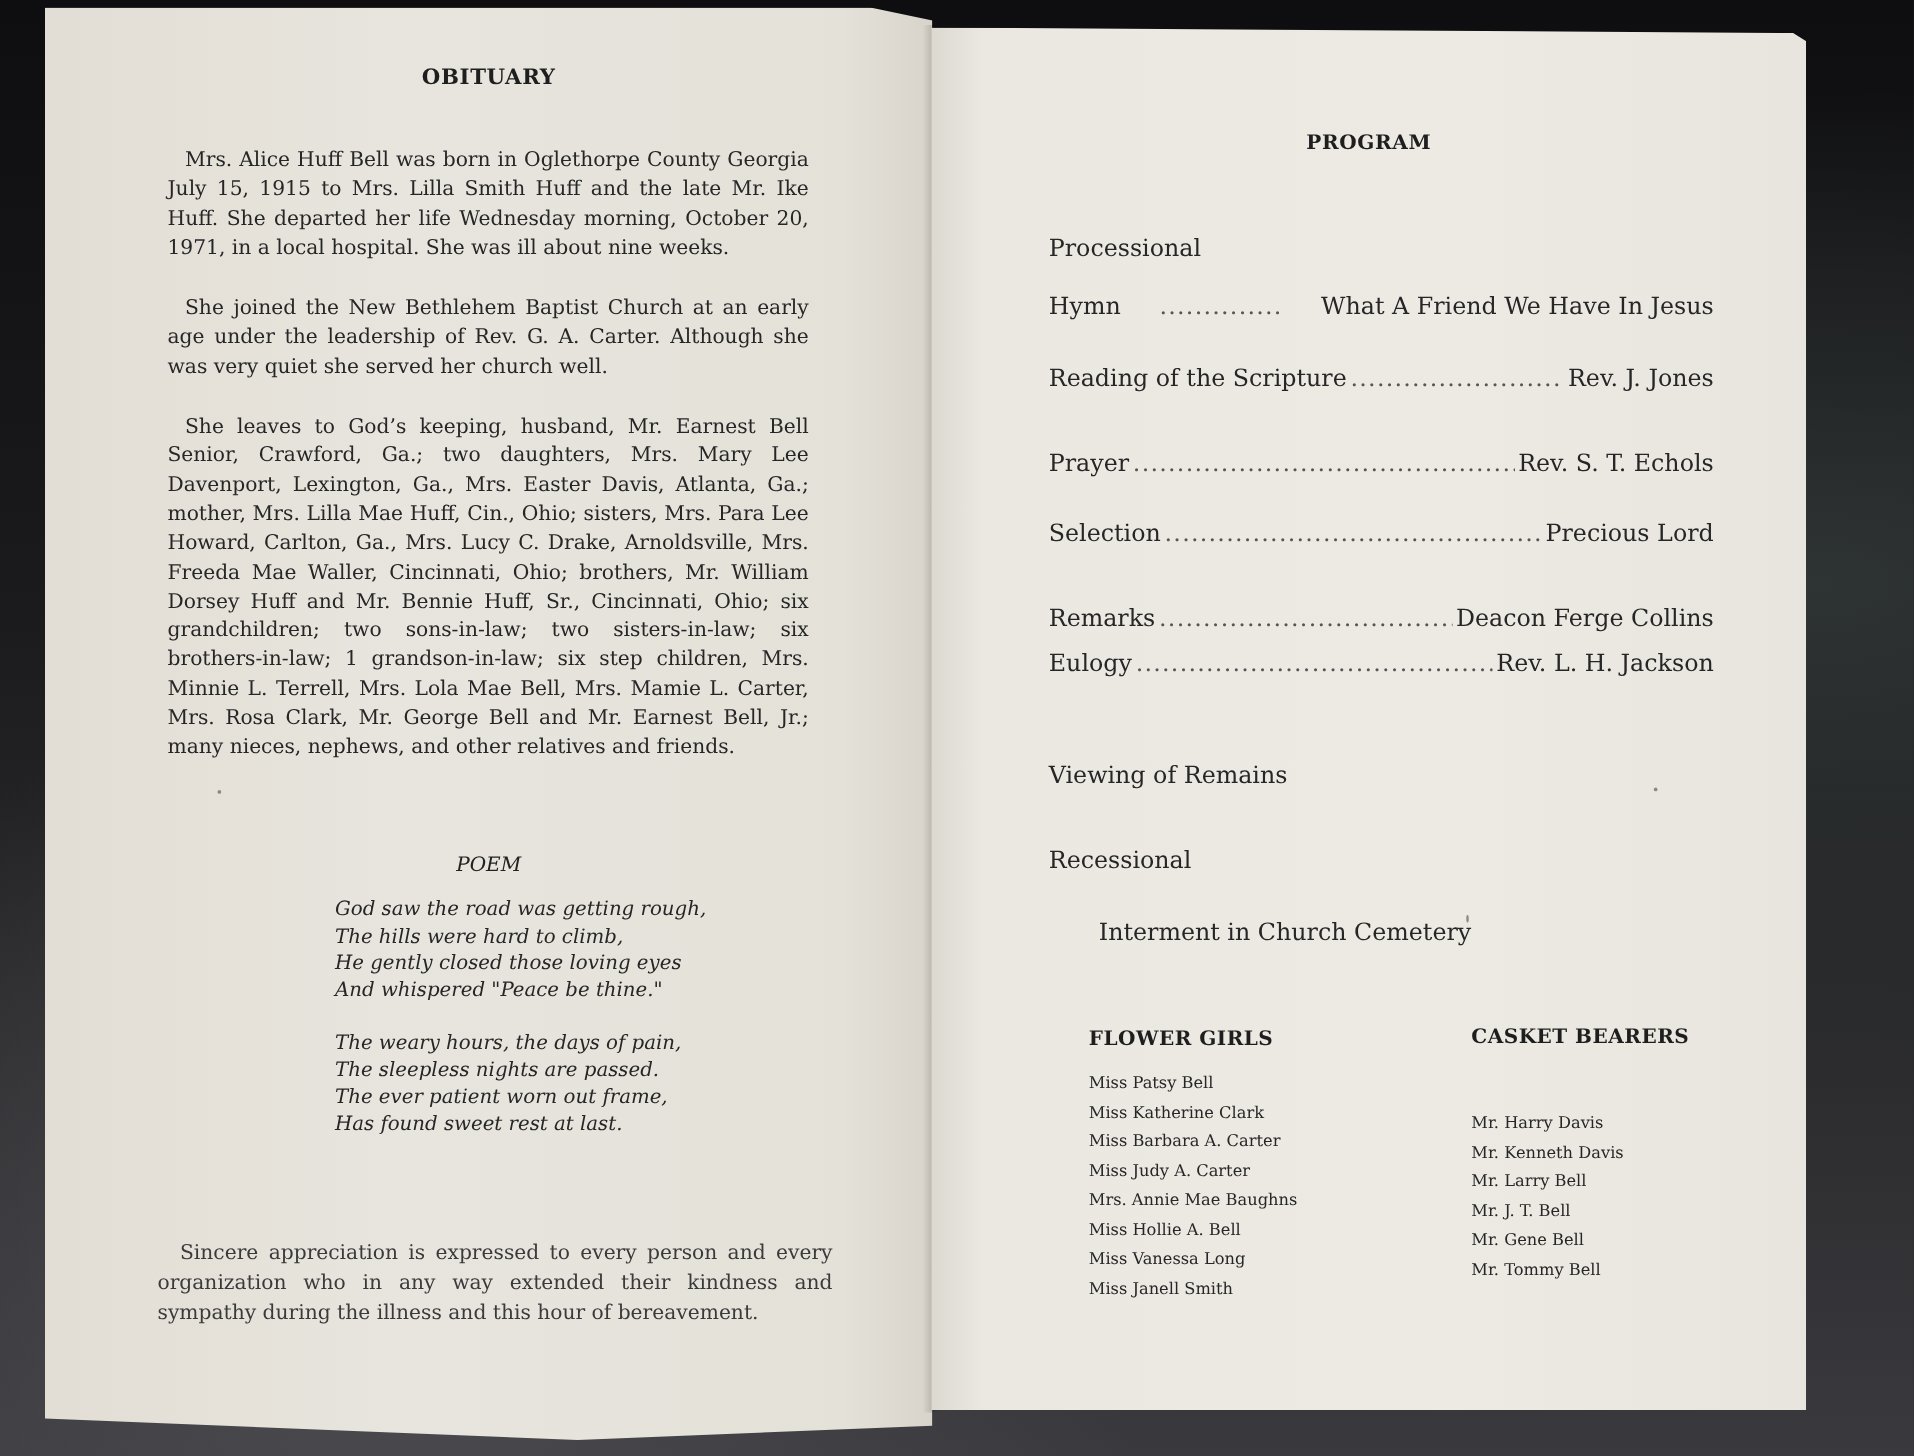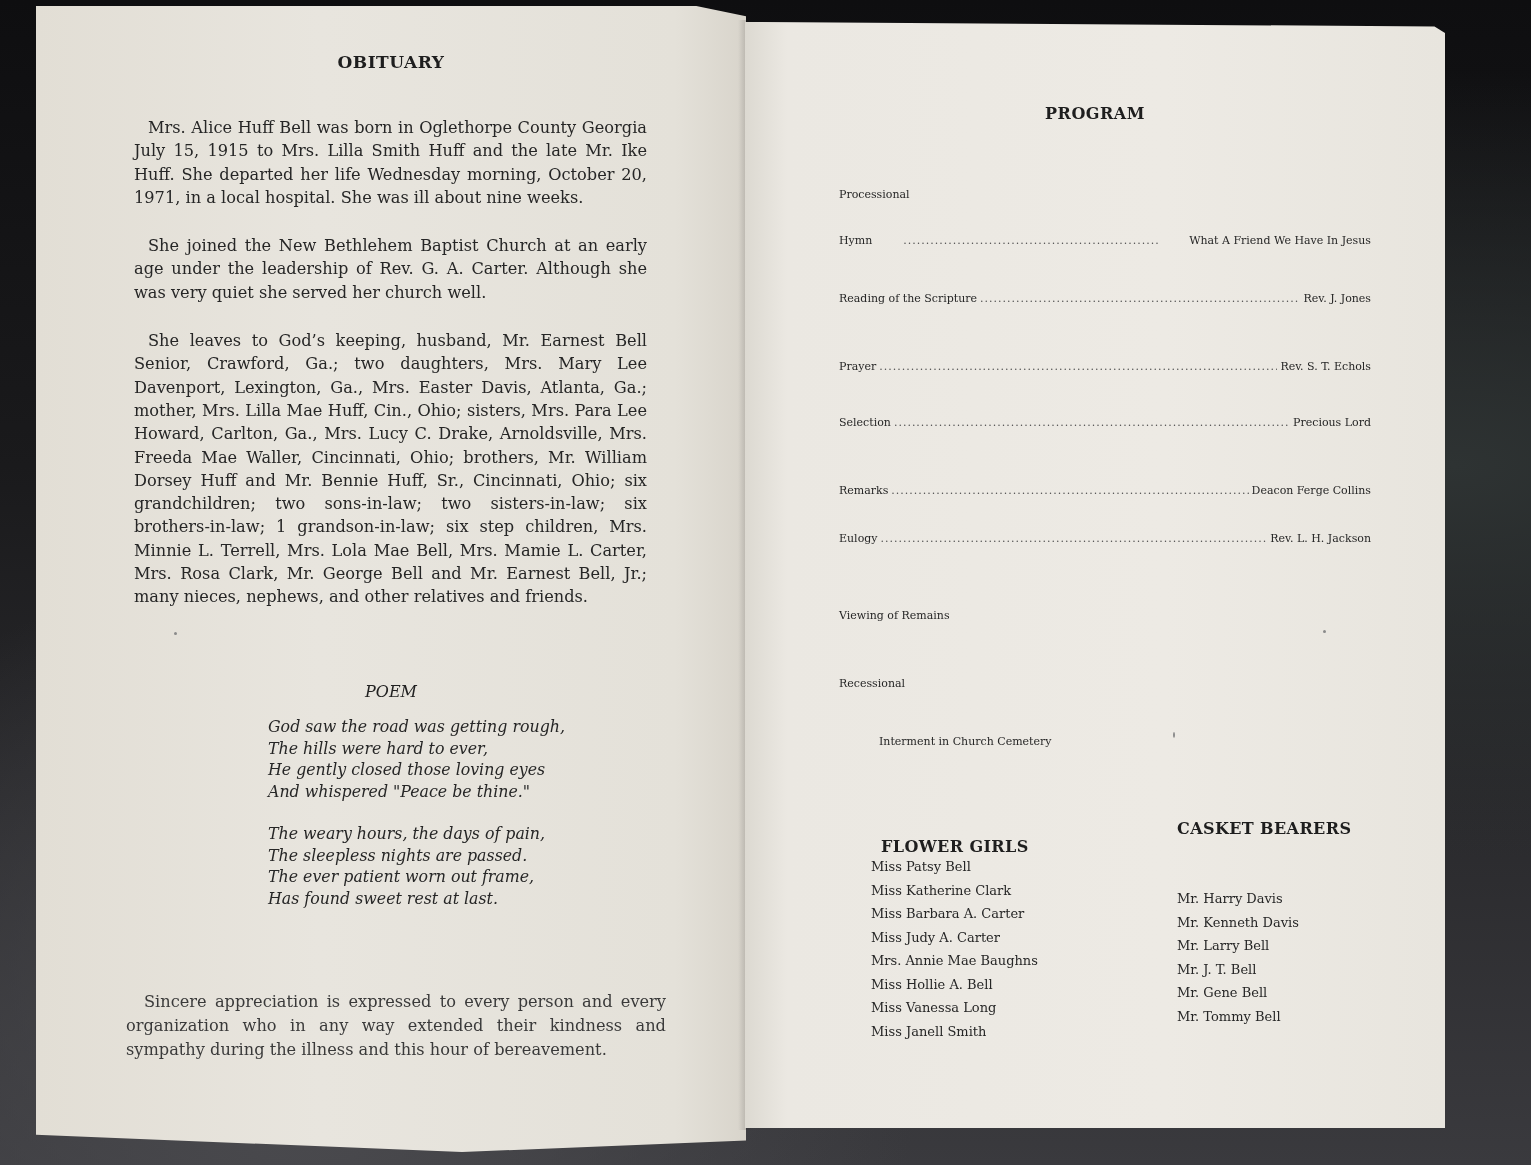--- a/index.html
+++ b/index.html
@@ -116,21 +116,21 @@
       left: 94px;
       top: 0;
       width: 532px;
     }
     .program-item {
       position: absolute;
       left: 0;
       width: 532px;
       display: flex;
       align-items: baseline;
-      font-size: 11px;
+      font-size: 19px;
       color: #262626;
       white-space: nowrap;
     }
     .program-item .leader {
       flex: 1;
       overflow: hidden;
       margin: 0 3px;
       color: #555;
       letter-spacing: 1px;
     }
@@ -138,21 +138,21 @@
       content: "........................................................................................................................................................................................";
     }
 
     .col-title {
       position: absolute;
       font-weight: bold;
       font-size: 16px;
       letter-spacing: 0.4px;
       color: #1e1e1e;
     }
-    .flower-title { left: 136px; top: 799px; margin-top: 16px; }
+    .flower-title { left: 126px; top: 799px; }
     .casket-title { left: 432px; top: 797px; }
     .name-list {
       position: absolute;
       margin: 0;
       padding: 0;
       list-style: none;
       font-size: 13px;
       line-height: 23.5px;
       color: #262626;
     }
@@ -178,21 +178,21 @@
     <p>Mrs. Alice Huff Bell was born in Oglethorpe County Georgia July 15, 1915 to Mrs. Lilla Smith Huff and the late Mr. Ike Huff.  She departed her life Wednesday morning, October 20, 1971, in a local hospital.  She was ill about nine weeks.</p>
     <p>She joined the New Bethlehem Baptist Church at an early age under the leadership of Rev. G. A. Carter. Although she was very quiet she served her church well.</p>
     <p>She leaves to God’s keeping, husband, Mr. Earnest Bell Senior, Crawford, Ga.; two daughters, Mrs. Mary Lee Davenport, Lexington, Ga., Mrs. Easter Davis, Atlanta, Ga.; mother, Mrs. Lilla Mae Huff, Cin., Ohio; sisters, Mrs. Para Lee Howard, Carlton, Ga., Mrs. Lucy C. Drake, Arnoldsville, Mrs. Freeda Mae Waller, Cincinnati, Ohio; brothers, Mr. William Dorsey Huff and Mr. Bennie Huff, Sr., Cincinnati, Ohio; six grandchildren; two sons-in-law; two sisters-in-law; six brothers-in-law; 1 grandson-in-law; six step children, Mrs. Minnie L. Terrell, Mrs. Lola Mae Bell, Mrs. Mamie L. Carter, Mrs. Rosa Clark, Mr. George Bell and Mr. Earnest Bell, Jr.; many nieces, nephews, and other relatives and friends.</p>
   </div>
 
   <div class="poem-title">POEM</div>
 
   <div class="poem">
     <div class="stanza">
       <div>God saw the road was getting rough,</div>
-      <div>The hills were hard to ever,</div>
+      <div>The hills were hard to climb,</div>
       <div>He gently closed those loving eyes</div>
       <div>And whispered "Peace be thine."</div>
     </div>
     <div class="stanza">
       <div>The weary hours, the days of pain,</div>
       <div>The sleepless nights are passed.</div>
       <div>The ever patient worn out frame,</div>
       <div>Has found sweet rest at last.</div>
     </div>
   </div>
@@ -233,21 +233,21 @@
     <div class="program-item" style="top:394px;">
       <span>Selection</span>
       <span class="leader"></span>
       <span>Precious Lord</span>
     </div>
     <div class="program-item" style="top:462px;">
       <span>Remarks</span>
       <span class="leader"></span>
       <span>Deacon Ferge Collins</span>
     </div>
-    <div class="program-item" style="top:510px;">
+    <div class="program-item" style="top:498px;">
       <span>Eulogy</span>
       <span class="leader"></span>
       <span>Rev. L. H. Jackson</span>
     </div>
     <div class="program-item plain" style="top:587px;">
       <span>Viewing of Remains</span>
 
     </div>
     <div class="program-item plain" style="top:655px;">
       <span>Recessional</span>

